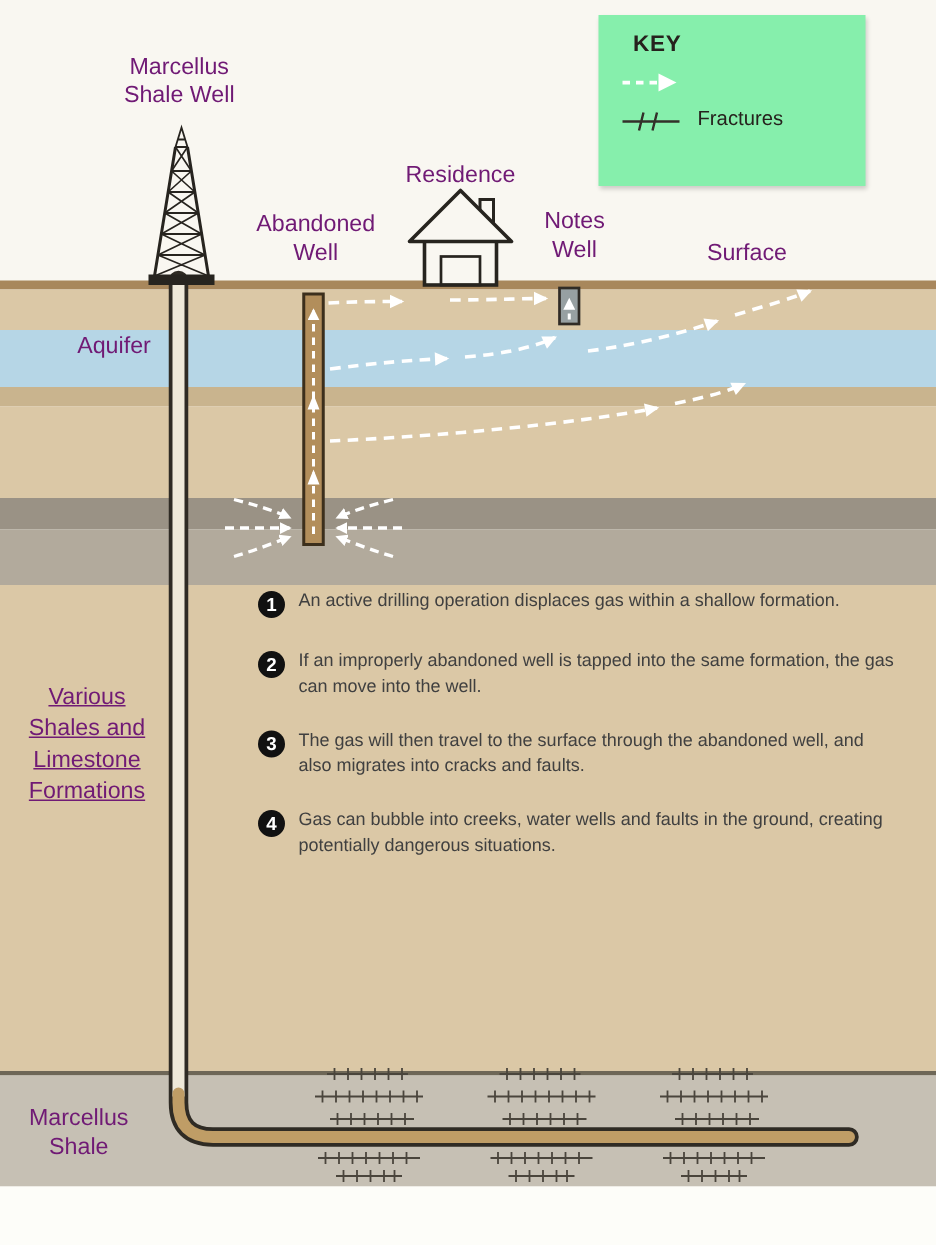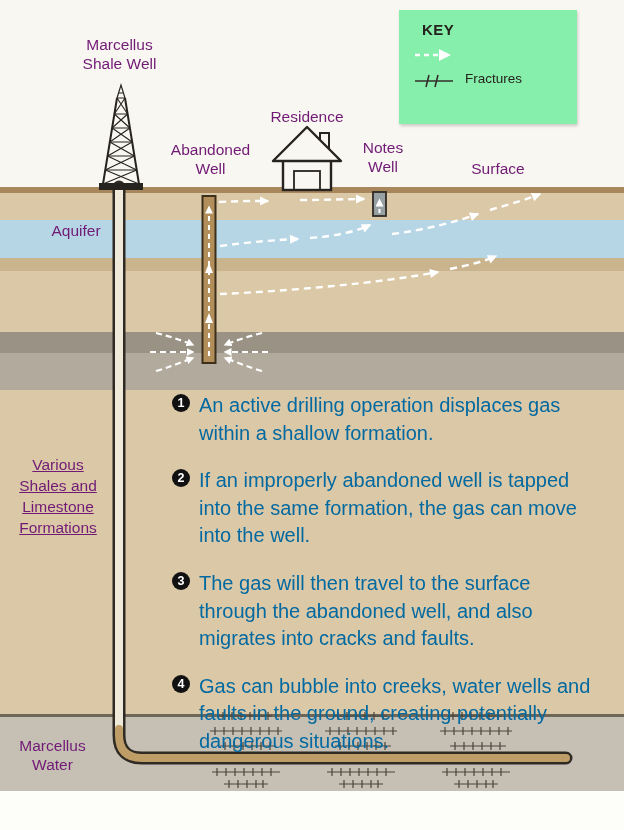--- a/index.html
+++ b/index.html
@@ -32,21 +32,21 @@
   .keybox{position:absolute;left:399px;top:10px;width:178px;height:114px;background:#86efac;
           box-shadow:1px 2px 3px rgba(0,0,0,0.18);}
   .key-title{font-size:15px;font-weight:bold;margin:11px 0 2px 23px;letter-spacing:0.5px;}
   .key-item{display:flex;align-items:flex-start;gap:8px;margin:7px 12px 0 14px;font-size:13.5px;line-height:1.25;}
   .key-icon{flex:none;margin-top:1px;}
 
   .annotations{position:absolute;left:172px;top:392px;width:424px;display:flex;flex-direction:column;gap:20px;}
   .ann{display:flex;align-items:flex-start;gap:9px;}
   .num{flex:none;width:18px;height:18px;border-radius:50%;background:#111111;color:#ffffff;
        font-size:12.5px;font-weight:bold;display:flex;align-items:center;justify-content:center;margin-top:2px;}
-  .txt{font-size:20px;line-height:1.38;color:#0369a1;}
+  .txt{font-size:12px;line-height:1.38;color:#404040;}
 
   .notes{position:absolute;left:8px;top:794px;font-style:italic;font-size:10.5px;line-height:1.3;color:#2a2a2a;}
   .notes .indent{margin-left:30px;}
 </style>
 </head>
 <body>
 
 <div class="canvas">
 
   <div class="layer l-soil"></div>
@@ -141,21 +141,21 @@
     </g>
   </svg>
 
   <div class="lbl lbl-marcellus-well">Marcellus Shale Well</div>
   <div class="lbl lbl-abandoned-well">Abandoned Well</div>
   <div class="lbl lbl-residence">Residence</div>
   <div class="lbl lbl-water-well">Notes Well</div>
   <div class="lbl lbl-surface">Surface</div>
   <div class="lbl lbl-aquifer">Aquifer</div>
   <div class="lbl lbl-various">Various Shales and Limestone Formations</div>
-  <div class="lbl lbl-marcshale">Marcellus Water</div>
+  <div class="lbl lbl-marcshale">Marcellus Shale</div>
 
   <div class="keybox">
     <div class="key-title">KEY</div>
     <div class="key-item">
       <svg class="key-icon" width="44" height="18">
         <path d="M2,9 H25" fill="none" stroke="#ffffff" stroke-width="2.5" stroke-dasharray="5,4"></path>
         <path d="M26,3 L38,9 L26,15 Z" fill="#ffffff"></path>
       </svg>
     </div>
     <div class="key-item">

